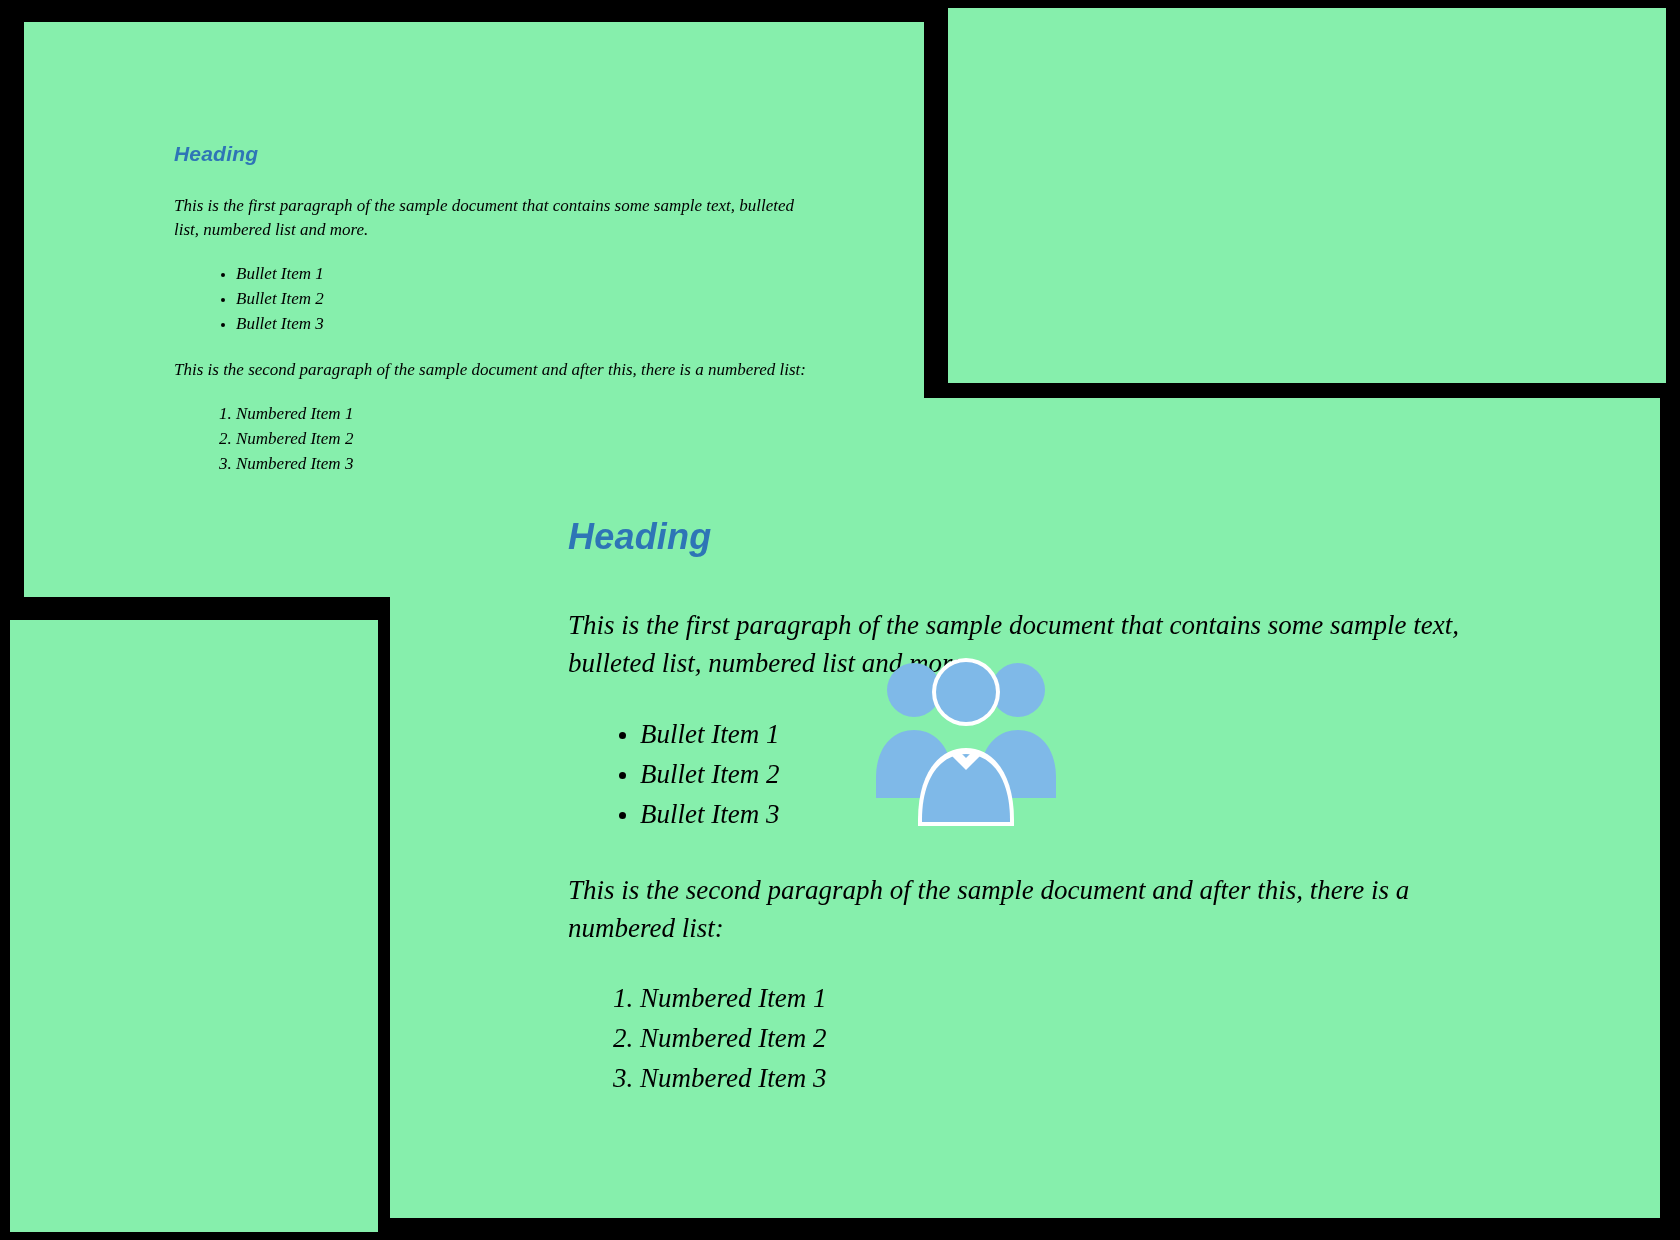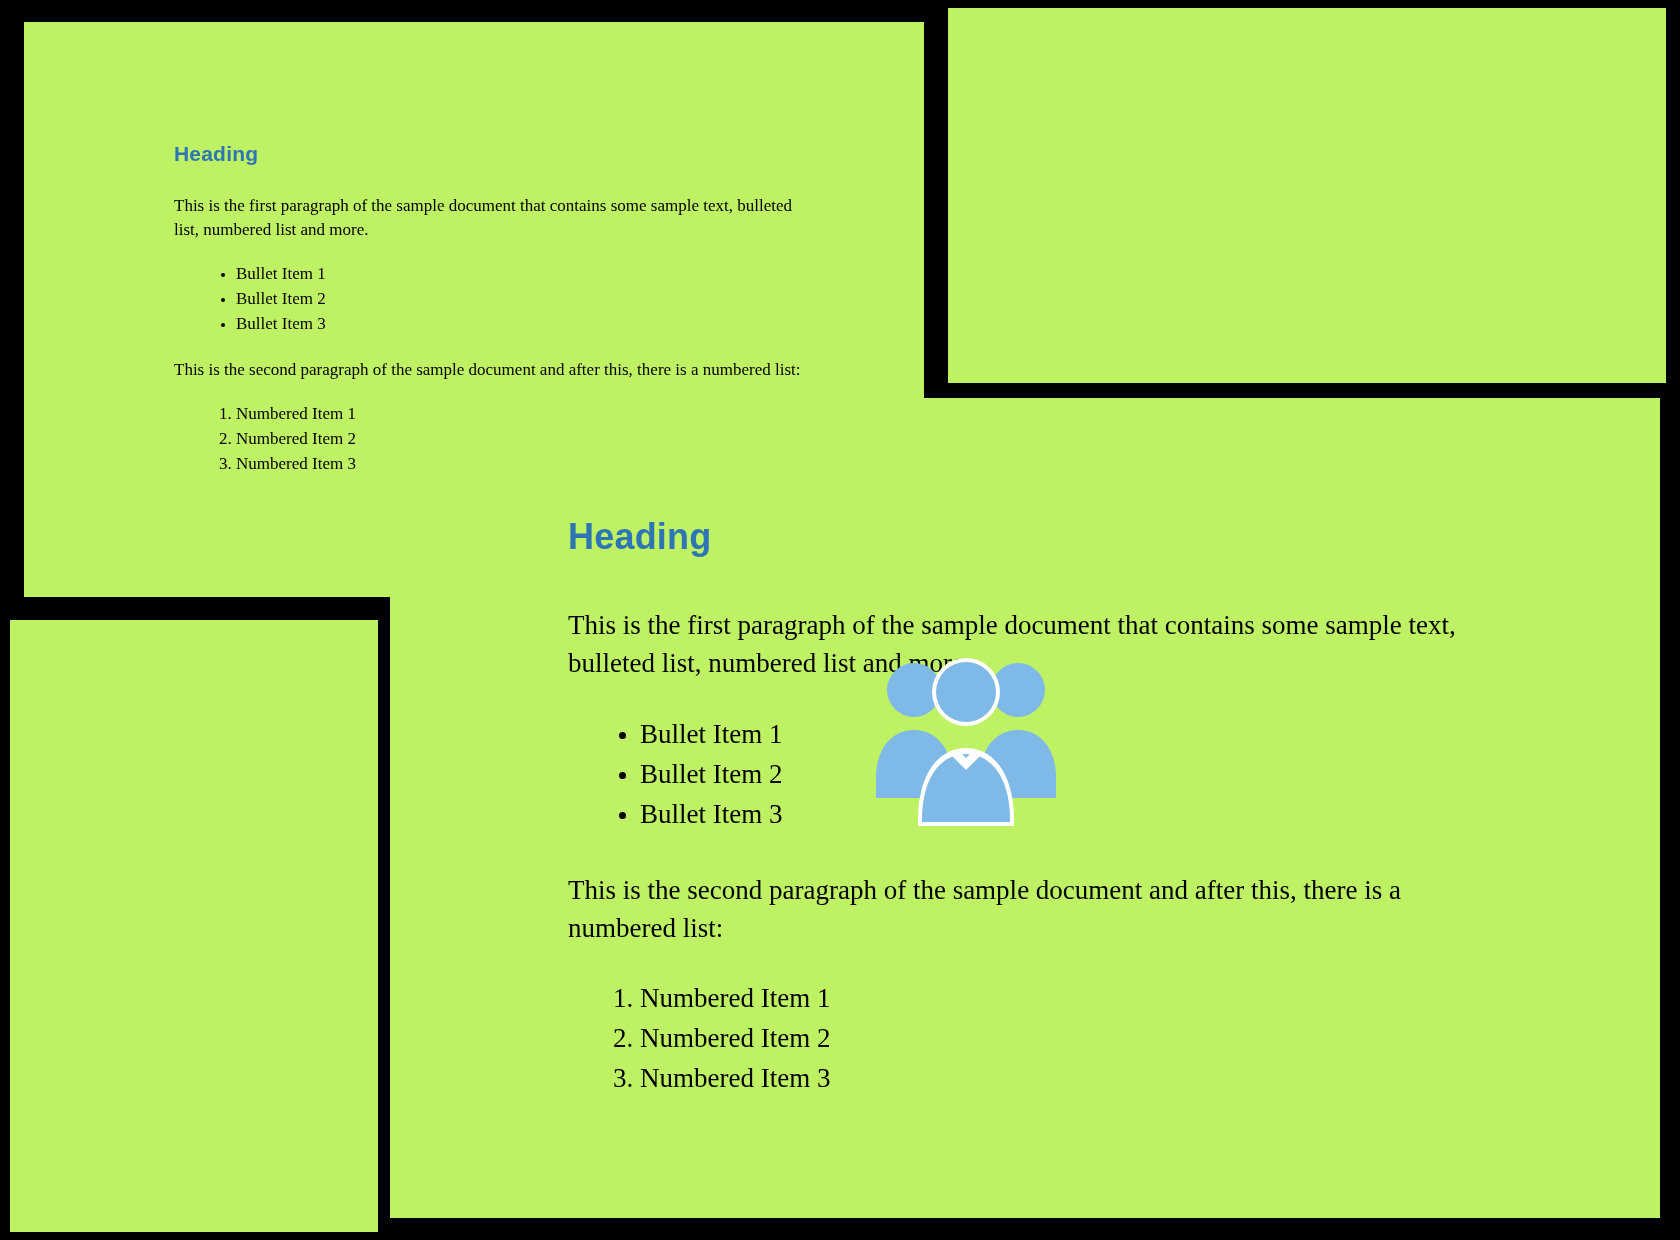--- a/index.html
+++ b/index.html
@@ -10,22 +10,23 @@
   body {
     width: 1680px;
     height: 1240px;
     position: relative;
     overflow: hidden;
     font-family: "Liberation Serif", serif;
   }
 
   .panel {
     position: absolute;
-    background: #bef264;
+    background: #86efac;
     overflow: hidden;
+    font-style: italic;
   }
 
   
   #panel-topleft {
     left: 24px;
     top: 22px;
     width: 900px;
     height: 575px;
   }
   #panel-topleft .doc-inner {

